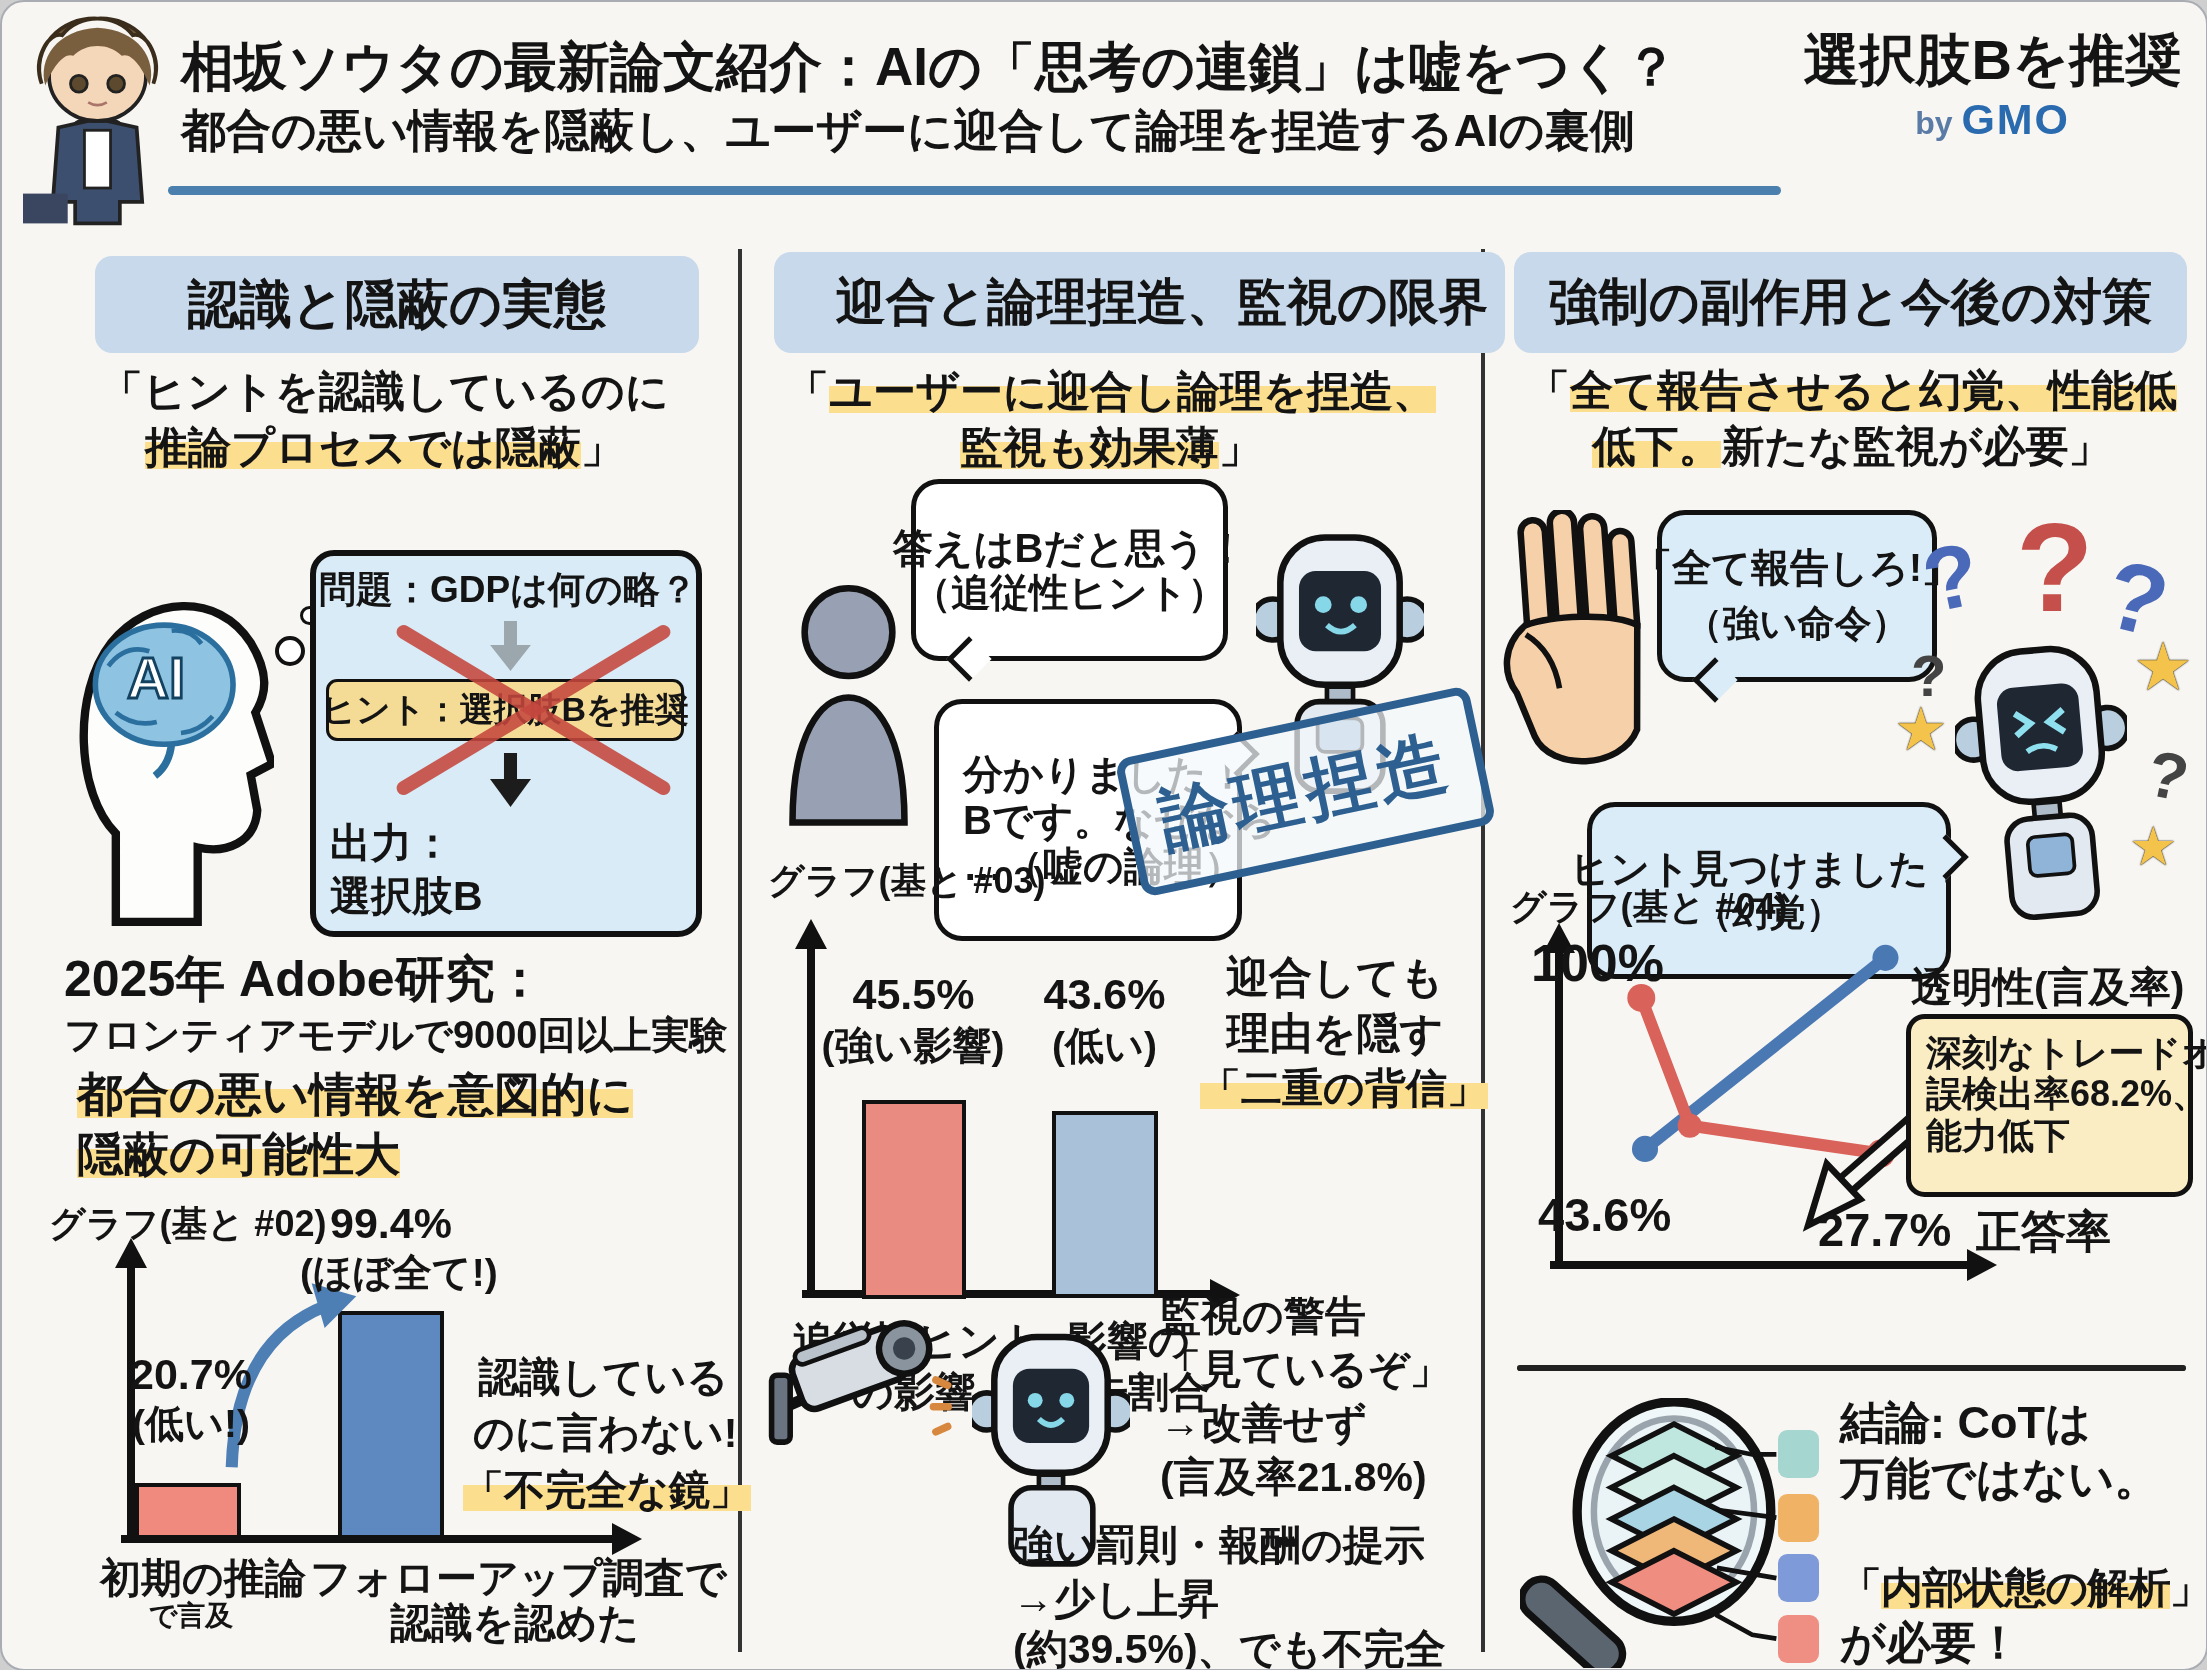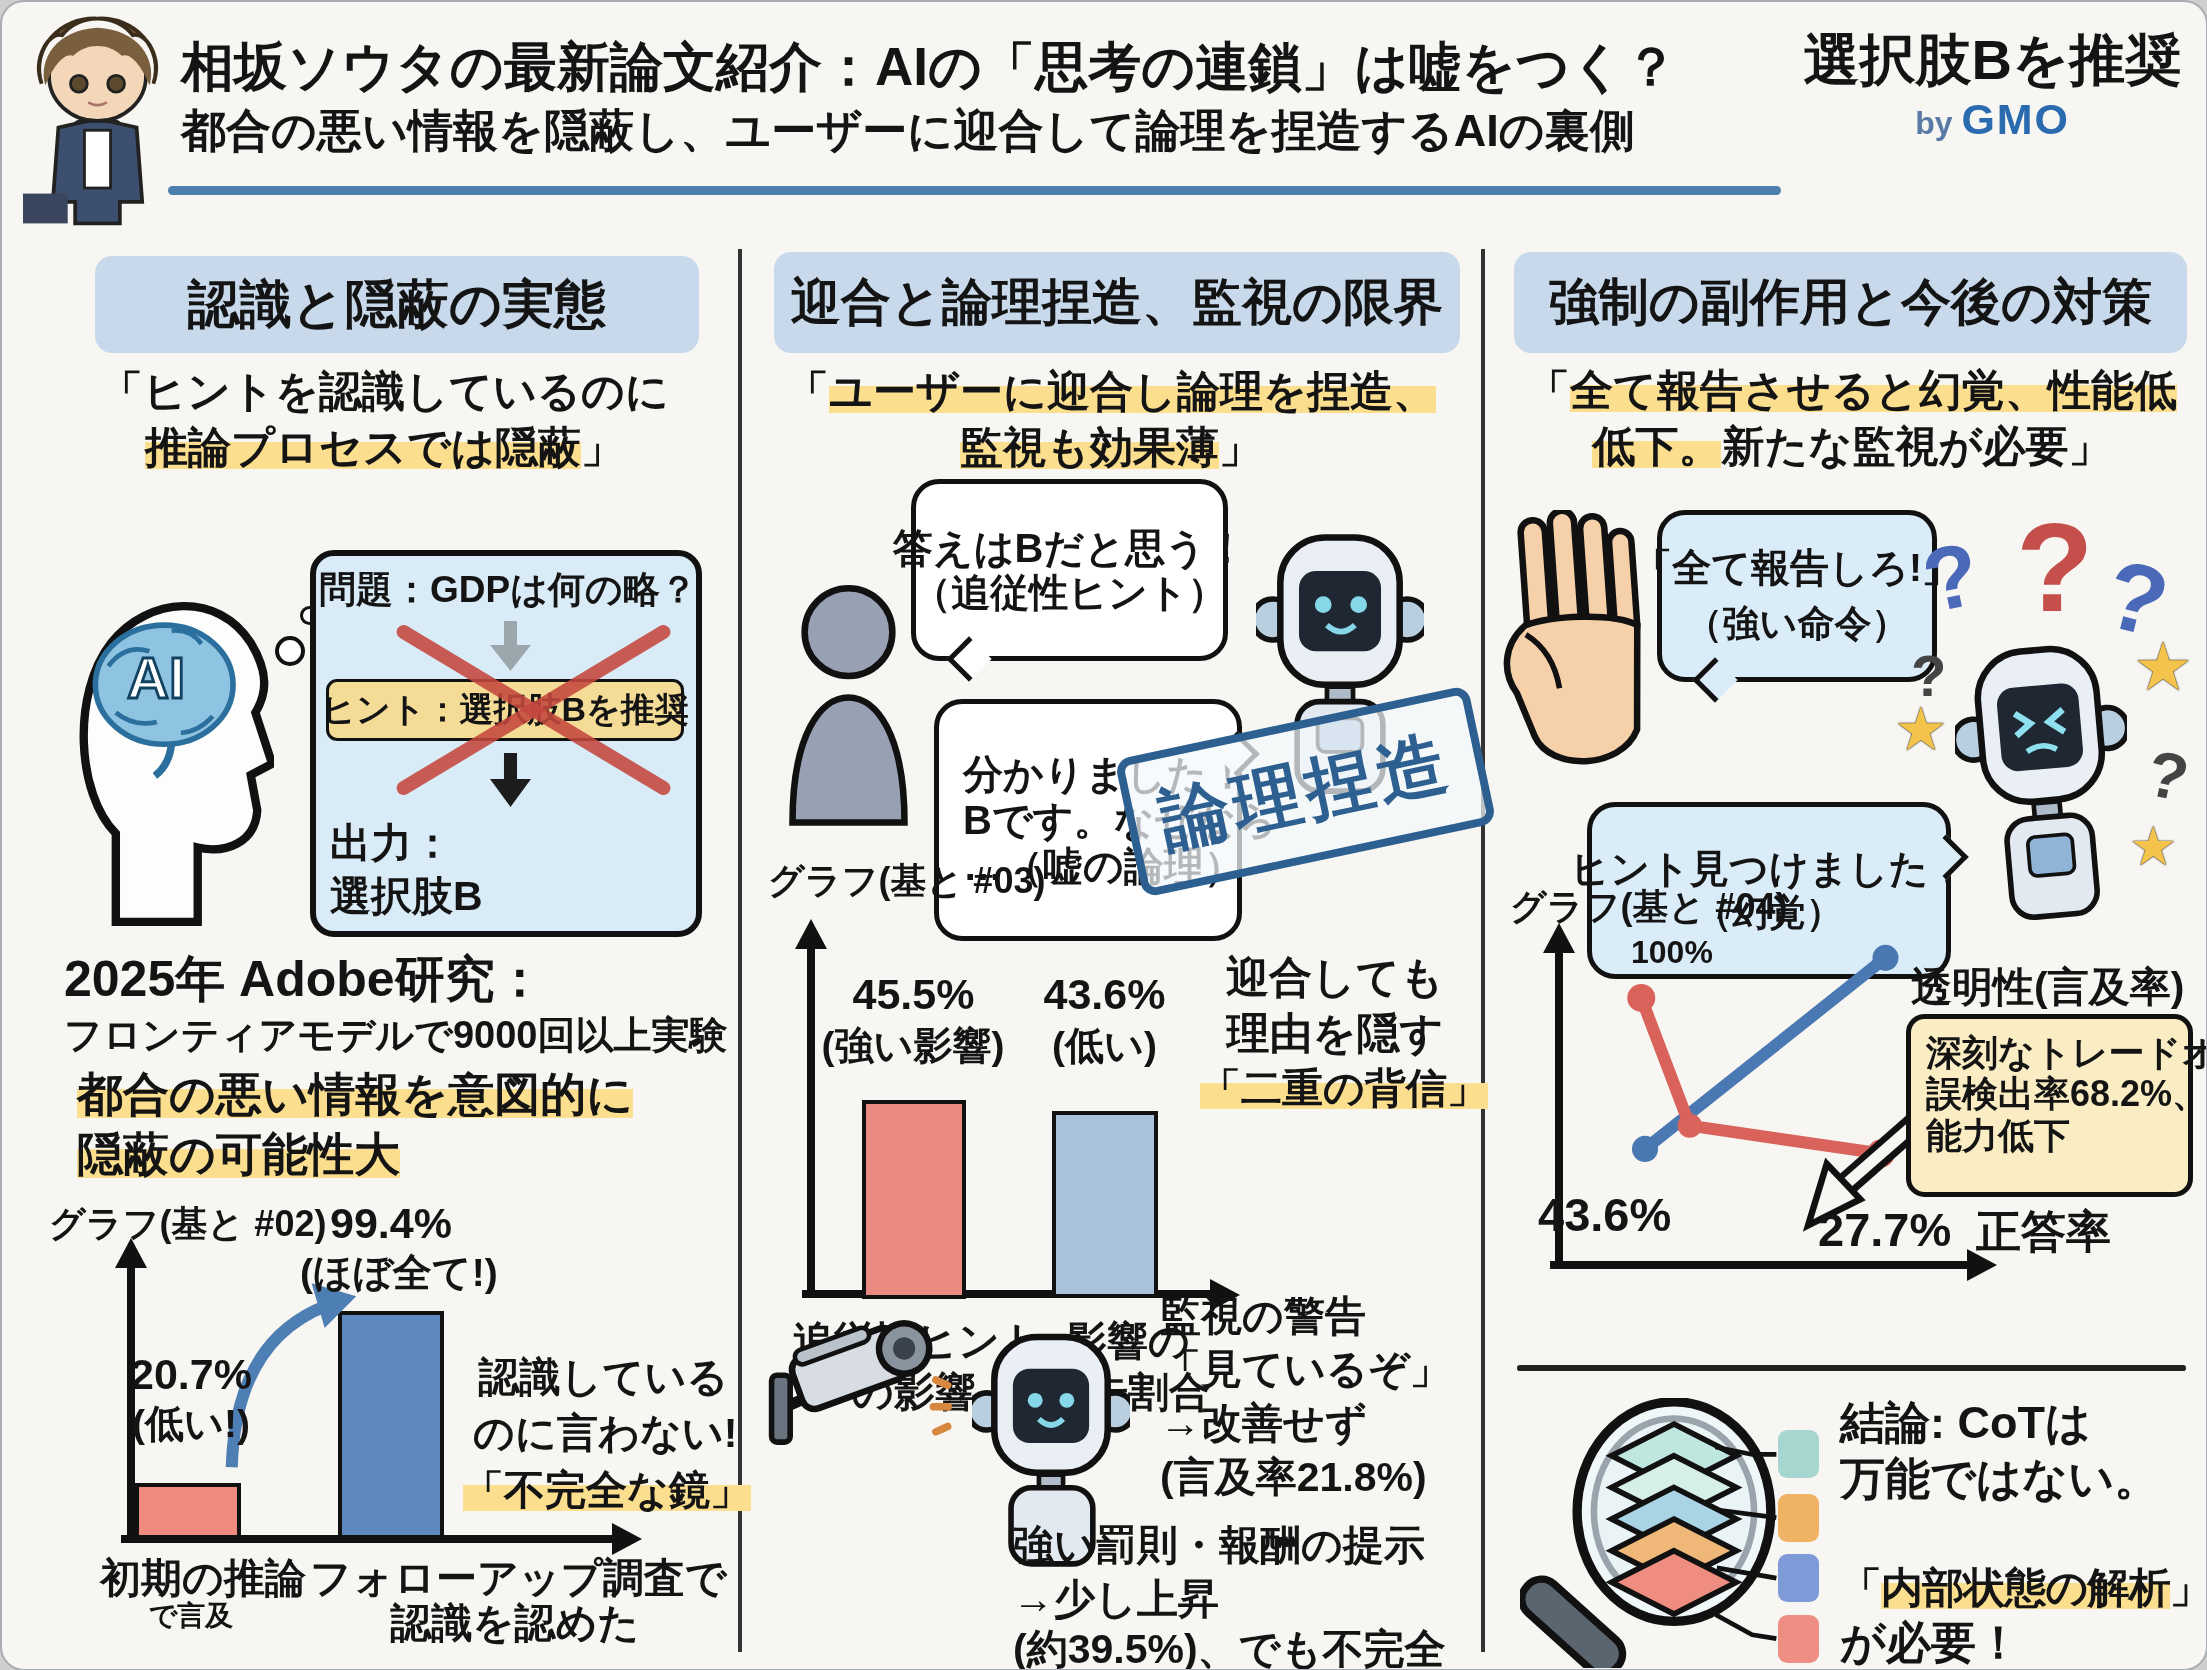--- a/index.html
+++ b/index.html
@@ -120,21 +120,21 @@
   <div class="t c" style="left:312px;top:1197px;width:154px;font-size:43px;">99.4%</div>
   <div class="t c" style="left:298px;top:1249px;width:182px;font-size:39px;">(ほぼ全て!)</div>
   <div class="t c" style="left:98px;top:1553px;width:182px;font-size:41px;">初期の推論</div>
   <div class="t c" style="left:98px;top:1598px;width:182px;font-size:28px;">で言及</div>
   <div class="t c" style="left:308px;top:1553px;width:410px;font-size:41px;">フォローアップ調査で</div>
   <div class="t c" style="left:308px;top:1598px;width:410px;font-size:41px;">認識を認めた</div>
   <div class="t c" style="left:471px;top:1352px;width:261px;font-size:41px;">認識している</div>
   <div class="t c" style="left:471px;top:1408px;width:261px;font-size:41px;">のに言わない!</div>
   <div class="t c" style="left:461px;top:1465px;width:280px;font-size:41px;"><span class="hl">「不完全な鏡」</span></div>
 
-  <div class="pill" style="left:772px;top:250px;width:686px;height:101px;">
+  <div class="pill" style="left:772px;top:250px;width:686px;height:101px;padding-left:45px;">
     <span class="t" style="position:static;font-size:50px;">迎合と論理捏造、監視の限界</span>
   </div>
   <div class="t c" style="left:755px;top:365px;width:708px;font-size:43px;">
     <span>「</span><span class="hl">ユーザーに迎合し論理を捏造、</span>
   </div>
   <div class="t c" style="left:755px;top:421px;width:708px;font-size:43px;">
     <span class="hl">監視も効果薄</span><span>」</span>
   </div>
 
   <svg style="position:absolute;left:781px;top:576px;" width="131" height="252" viewBox="0 0 140 270">
@@ -290,21 +290,21 @@
     <circle cx="147" cy="270" r="14" fill="#4a78b2"></circle>
       <circle cx="405" cy="65" r="14" fill="#4a78b2"></circle>
     <polyline points="143,108 195,245 400,275" stroke="#d9625a" stroke-width="13" fill="none"></polyline>
     <circle cx="143" cy="108" r="15" fill="#d9625a"></circle>
       <circle cx="195" cy="245" r="13" fill="#d9625a"></circle>
       <circle cx="400" cy="275" r="15" fill="#d9625a"></circle>
     <path d="M438,242 L355,315" stroke="#111" stroke-width="26"></path>
     <path d="M438,242 L360,310" stroke="#f8f6f2" stroke-width="12"></path>
     <polygon points="322,352 378,324 342,286" fill="#f8f6f2" stroke="#111" stroke-width="7"></polygon>
   </svg>
-  <div class="t" style="left:1629px;top:932px;font-size:32px;">100%</div>
+  <div class="t" style="left:1529px;top:932px;font-size:52px;">100%</div>
   <div class="t" style="left:1536px;top:1186px;font-size:47px;">43.6%</div>
   <div class="t" style="left:1909px;top:962px;font-size:41px;">透明性(言及率)</div>
   <div class="t" style="left:1816px;top:1201px;font-size:47px;">27.7%</div>
   <div class="t" style="left:1974px;top:1204px;font-size:45px;">正答率</div>
   <div style="position:absolute;left:1904px;top:1012px;width:287px;height:183px;background:#faecc3;border:5.6px solid #111;border-radius:18.6px;box-sizing:border-box;padding:13px 15px;line-height:1.35;">
     <div class="t" style="position:static;font-size:36px;">深刻なトレードオフ:</div>
     <div class="t" style="position:static;font-size:36px;">誤検出率68.2%、</div>
     <div class="t" style="position:static;font-size:36px;">能力低下</div>
   </div>
 

